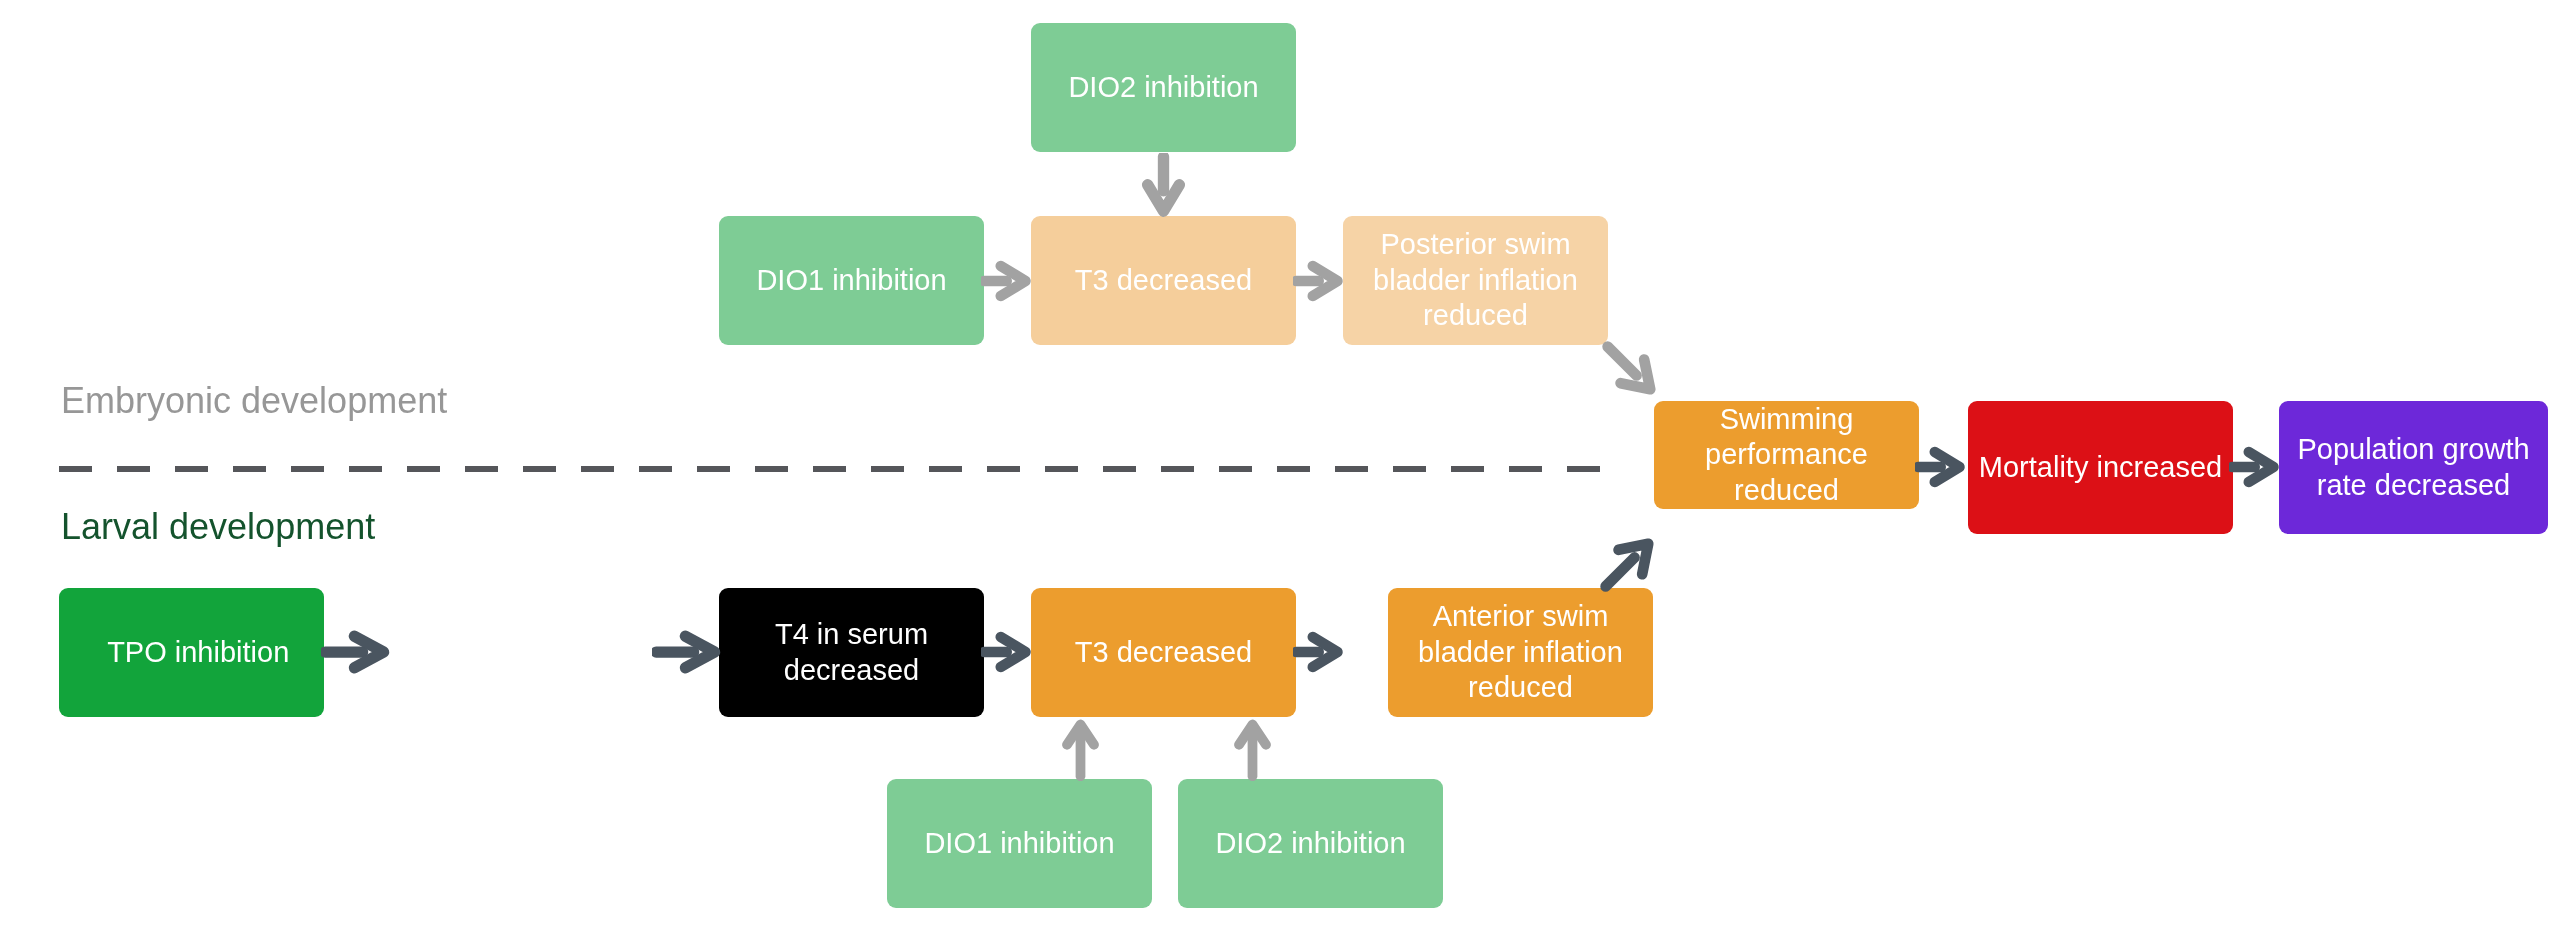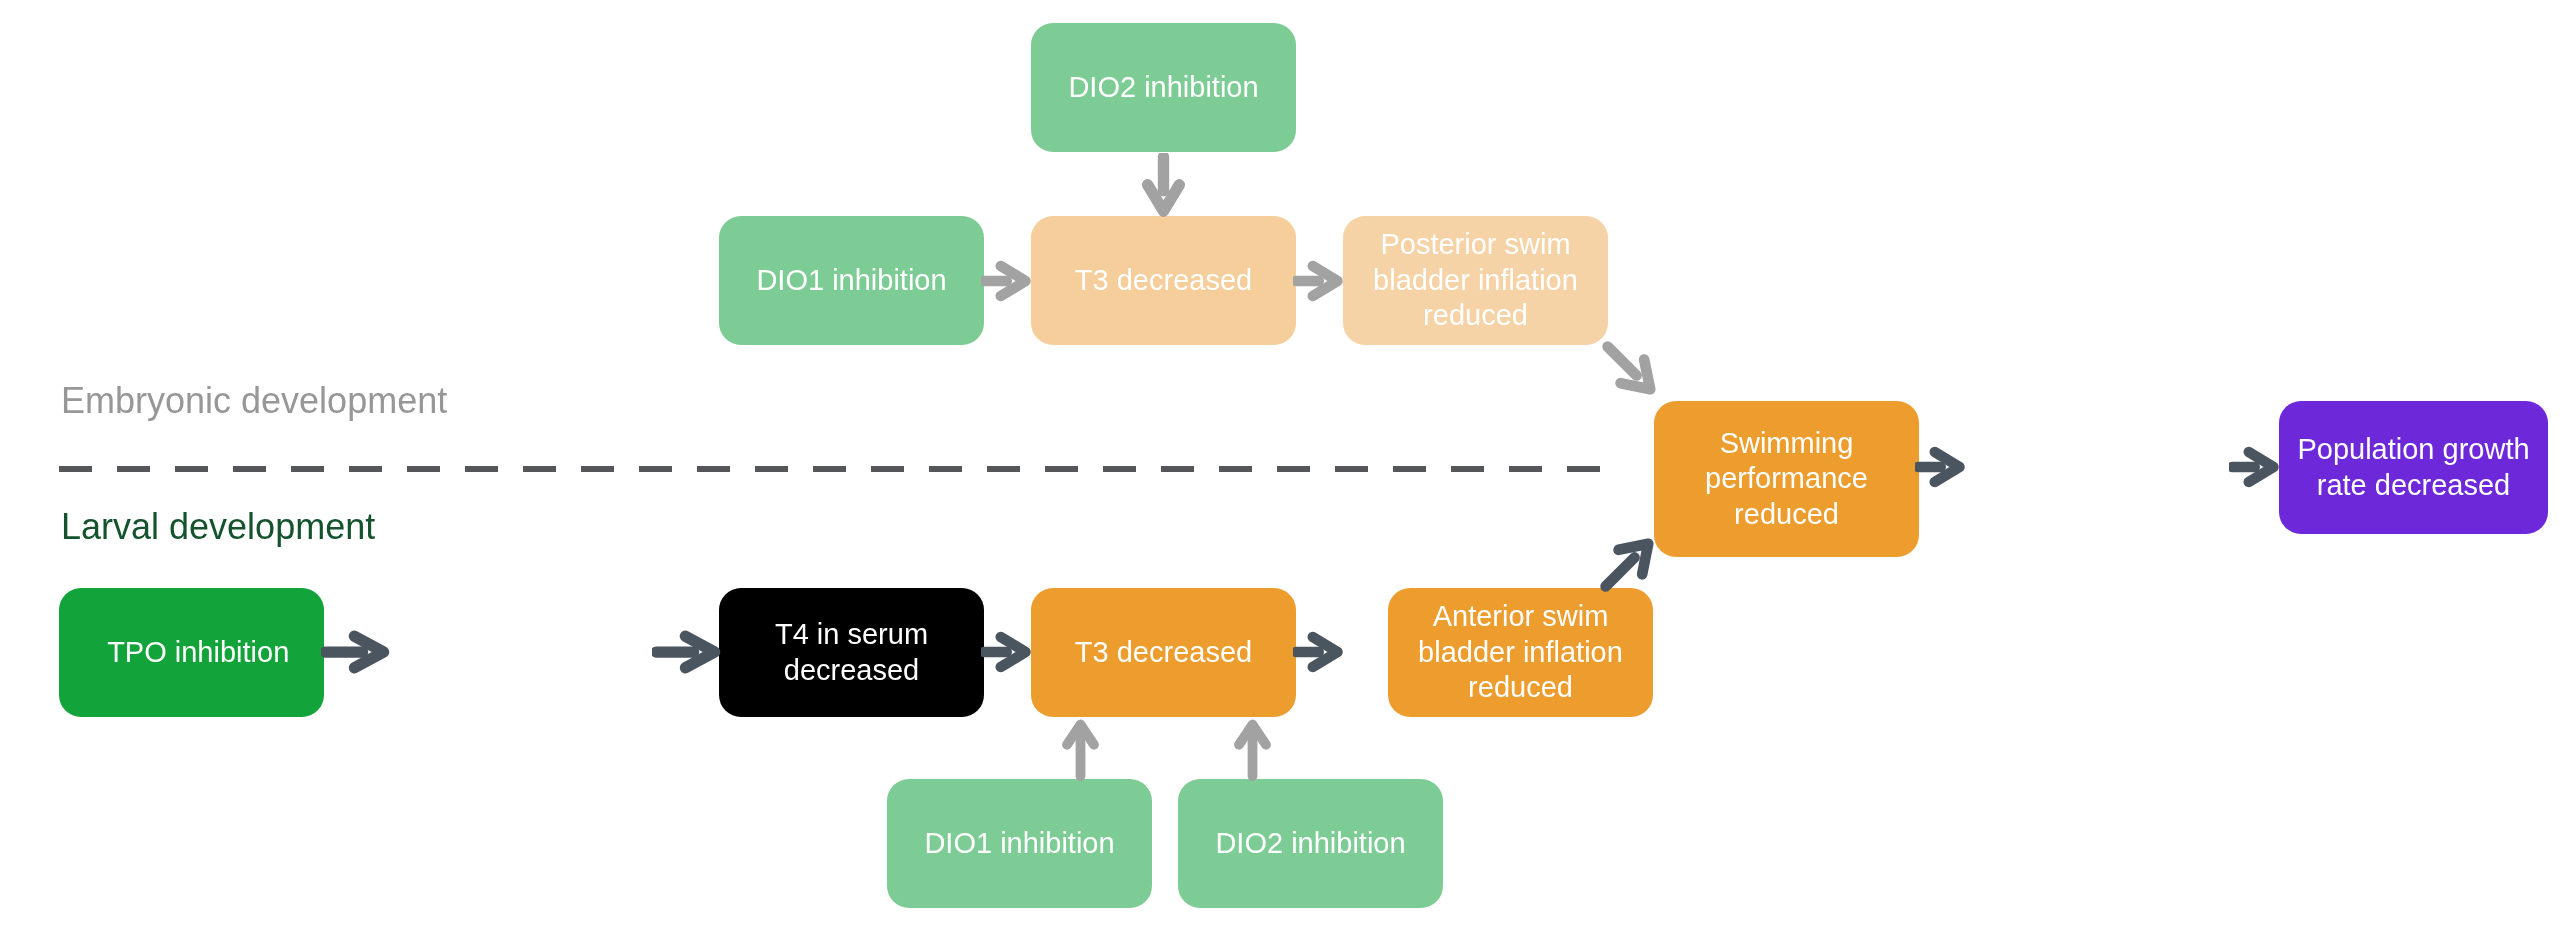--- a/index.html
+++ b/index.html
@@ -9,21 +9,21 @@
     height: 926px;
     background: #ffffff;
     font-family: "Liberation Sans", "DejaVu Sans", sans-serif;
     overflow: hidden;
   }
   .node {
     position: absolute;
     box-sizing: border-box;
     width: 265px;
     height: 129px;
-    border-radius: 22px;
+    border-radius: 9px;
     display: flex;
     align-items: center;
     justify-content: center;
     text-align: center;
     color: #ffffff;
     font-size: 29px;
     line-height: 1.22;
     padding: 0 10.6px;
   }
   
@@ -82,21 +82,22 @@
   <div class="node bg-green-light" style="left: 1031px; top: 23px; background: rgb(126, 204, 149);" data-bind="nodes.dio2_embryonic.label" data-bind-bg="nodes.dio2_embryonic.color">DIO2 inhibition</div>
   <div class="node bg-green-light" style="left: 719px; top: 216px; background: rgb(126, 204, 149);" data-bind="nodes.dio1_embryonic.label" data-bind-bg="nodes.dio1_embryonic.color">DIO1 inhibition</div>
   <div class="node bg-tan" style="left: 1031px; top: 216px; background: rgb(245, 206, 155);" data-bind="nodes.t3_embryonic.label" data-bind-bg="nodes.t3_embryonic.color">T3 decreased</div>
   <div class="node bg-tan-light" style="left: 1343px; top: 216px; background: rgb(246, 211, 166);" data-bind="nodes.posterior_swim_bladder.label" data-bind-bg="nodes.posterior_swim_bladder.color">Posterior swim bladder inflation reduced</div>
 
   <div class="node bg-green-bright" style="left: 59px; top: 588px; background: rgb(18, 164, 59); padding-left: 24px;" data-bind="nodes.tpo.label" data-bind-bg="nodes.tpo.color">TPO inhibition</div>
   <div class="node bg-orange" style="left: 719px; top: 588px; background: #000000;" data-bind="nodes.t4_serum.label" data-bind-bg="nodes.t4_serum.color">T4 in serum decreased</div>
   <div class="node bg-orange" style="left: 1031px; top: 588px; background: rgb(236, 157, 46);" data-bind="nodes.t3_larval.label" data-bind-bg="nodes.t3_larval.color">T3 decreased</div>
   <div class="node bg-orange" style="left: 1343px; top: 588px; background: rgb(236, 157, 46); margin-left: 45px;" data-bind="nodes.anterior_swim_bladder.label" data-bind-bg="nodes.anterior_swim_bladder.color">Anterior swim bladder inflation reduced</div>
 
-  <div class="node bg-orange shadow-tan" style="left: 1654px; top: 401px; height: 156px; background: rgb(236, 157, 46);" data-bind="nodes.swimming_performance.label" data-bind-bg="nodes.swimming_performance.color">Swimming performance reduced</div>
+  <div class="node bg-orange shadow-tan" style="left: 1654px; top: 401px; height: 108px; background: rgb(236, 157, 46);" data-bind="nodes.swimming_performance.label" data-bind-bg="nodes.swimming_performance.color">Swimming performance reduced</div>
+  <div class="node bg-red" style="left: 1968px; top: 401px; height: 133px; background: rgb(220, 16, 22);" data-bind="nodes.mortality.label" data-bind-bg="nodes.mortality.color">Mortality increased</div>
   <div class="node bg-red" style="left: 2279px; top: 401px; width: 269px; height: 133px; background: #6d28d9;" data-bind="nodes.population_growth.label" data-bind-bg="nodes.population_growth.color">Population growth rate decreased</div>
 
   <div class="node bg-green-light" style="left: 887px; top: 779px; background: rgb(126, 204, 149);" data-bind="nodes.dio1_larval.label" data-bind-bg="nodes.dio1_larval.color">DIO1 inhibition</div>
   <div class="node bg-green-light" style="left: 1178px; top: 779px; background: rgb(126, 204, 149);" data-bind="nodes.dio2_larval.label" data-bind-bg="nodes.dio2_larval.color">DIO2 inhibition</div>
 
   <svg class="arrow" style="left:981px; top:257px;" width="53" height="48" viewBox="0 0 70 64">
     <g fill="none" stroke="#A2A2A2" stroke-width="14" stroke-linecap="round" stroke-linejoin="round">
       <line x1="4" y1="32" x2="34" y2="32"></line>
         <polyline points="26,12 59,32 26,52"></polyline>
     </g>

